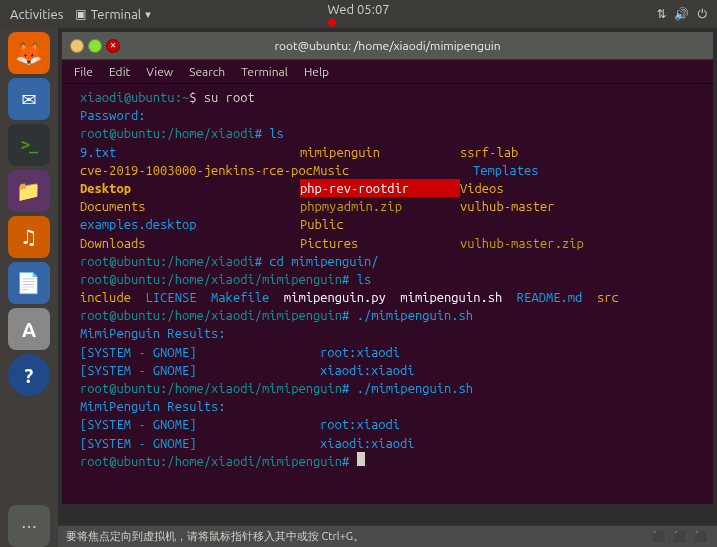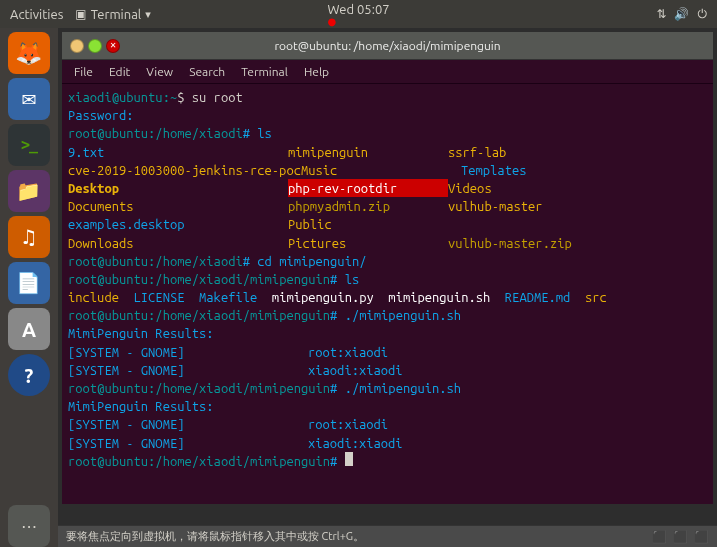--- a/index.html
+++ b/index.html
@@ -82,21 +82,21 @@
       background: #300a24;
       color: #d3d0c8;
       font-family: 'Ubuntu Mono', 'Courier New', monospace;
       font-size: 13px;
       padding: 4px 6px;
       line-height: 1.4;
       height: 420px;
       overflow: hidden;
     }
 
-    .line { display: flex; flex-wrap: wrap; white-space: pre; }
+    .line { display: flex; flex-wrap: wrap; white-space: pre; margin-left: 12px; }
     .prompt-user { color: #06989a; }
     .prompt-path { color: #06989a; }
     .prompt-symbol { color: #d3d0c8; }
     .cmd { color: #d3d0c8; }
     .white { color: #0ea5e9; }
     .green { color: #ffffff; }
     .blue { color: #eab308; }
     .cyan { color: #06989a; }
     .orange { color: #c4a000; }
 

